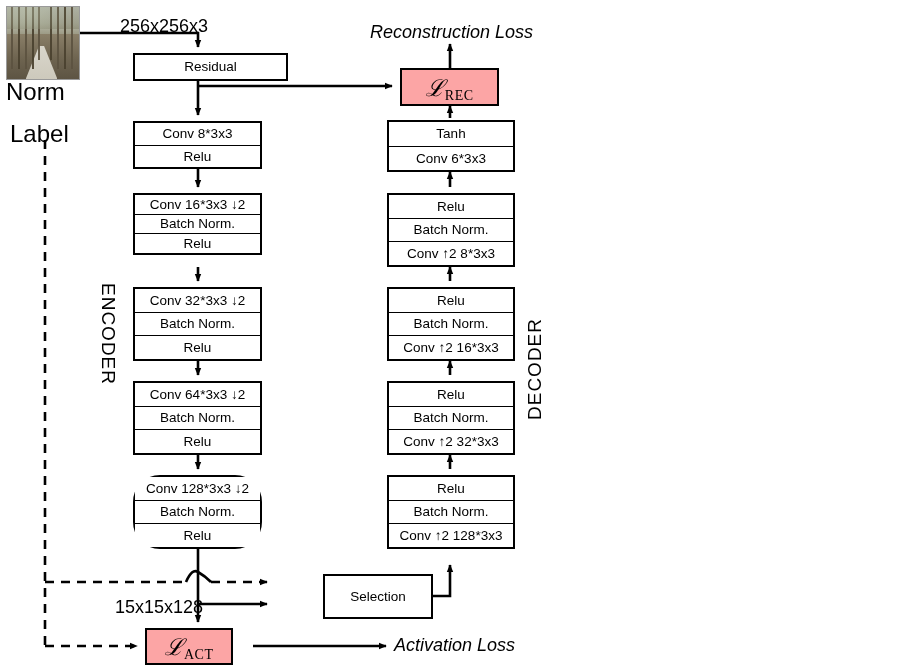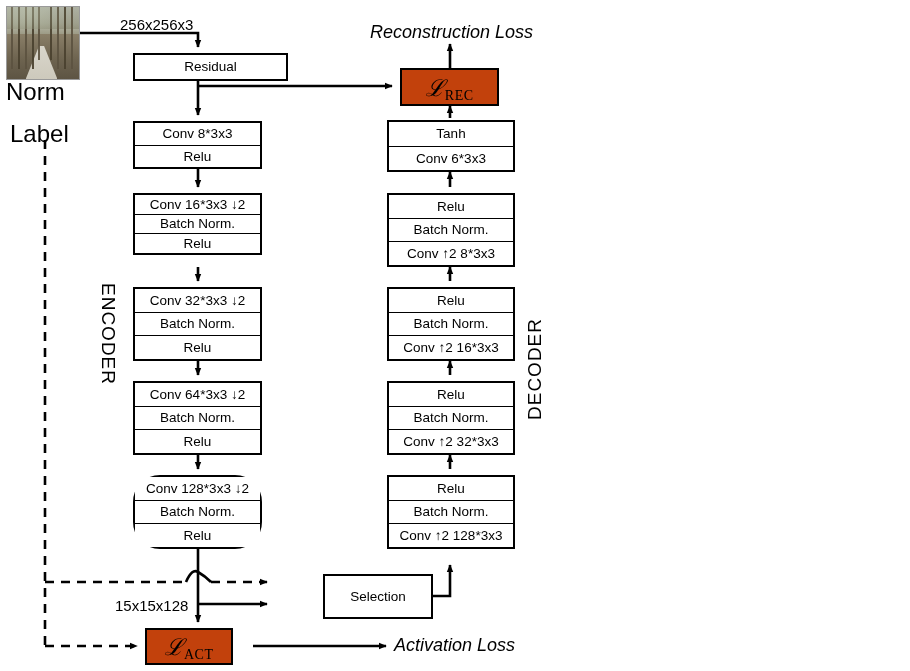--- a/index.html
+++ b/index.html
@@ -35,21 +35,21 @@
     line-height:1;
     white-space:nowrap;
     background:#fff;
   }
   .block .row:last-child{border-bottom:none;}
 
   .lossbox{
     position:absolute;
     box-sizing:border-box;
     border:2.5px solid #000;
-    background:#c2410c;
+    background:#fca5a5;
     display:flex;
     align-items:flex-end;
     justify-content:center;
   }
   .lossbox .mathlabel{
     font-family:"Liberation Serif", serif;
     font-size:22px;
     font-style:normal;
     letter-spacing:.3px;
     white-space:nowrap;
@@ -62,21 +62,21 @@
   .scriptL{
     font-family:"DejaVu Serif", serif;
     font-style:italic;
     font-size:23px;
   }
 
   
   .plaintext{
     position:absolute;
     white-space:nowrap;
-    font-size:15px;
+    font-size:18px;
   }
   .bigtext{
     position:absolute;
     white-space:nowrap;
     font-size:24px;
   }
   .italictext{
     position:absolute;
     white-space:nowrap;
     font-style:italic;

